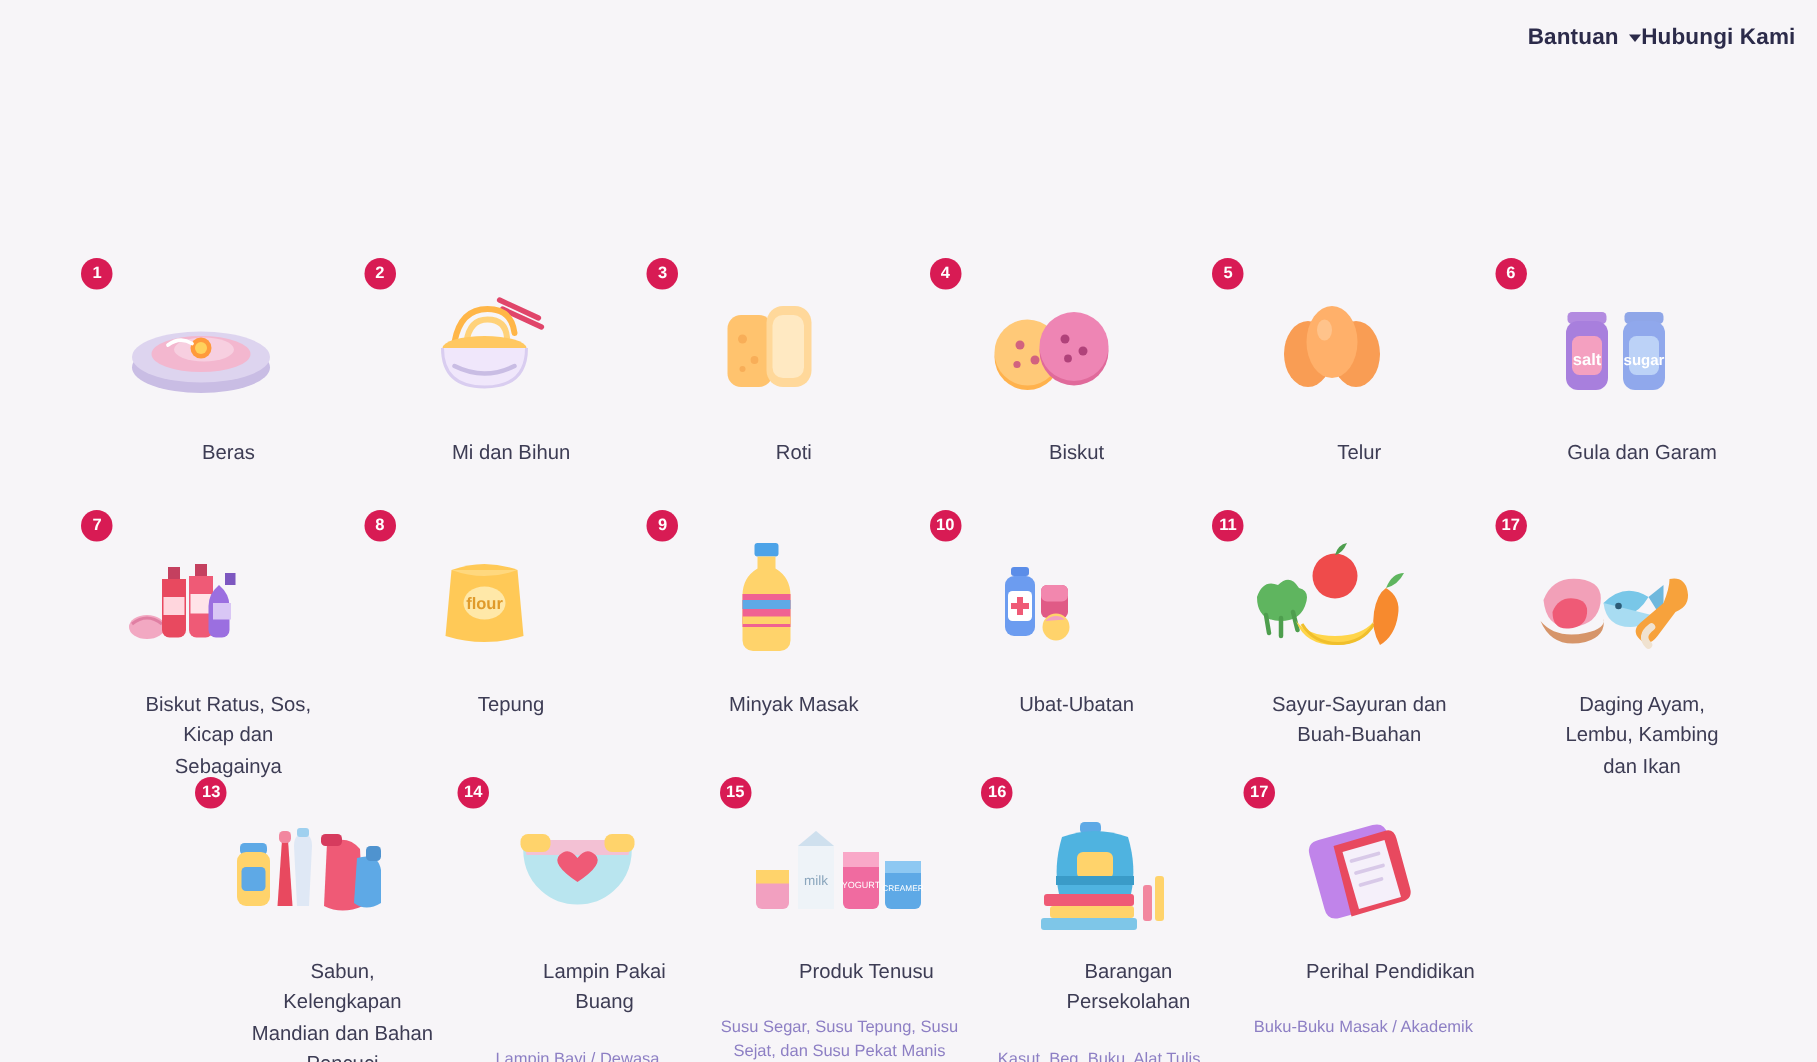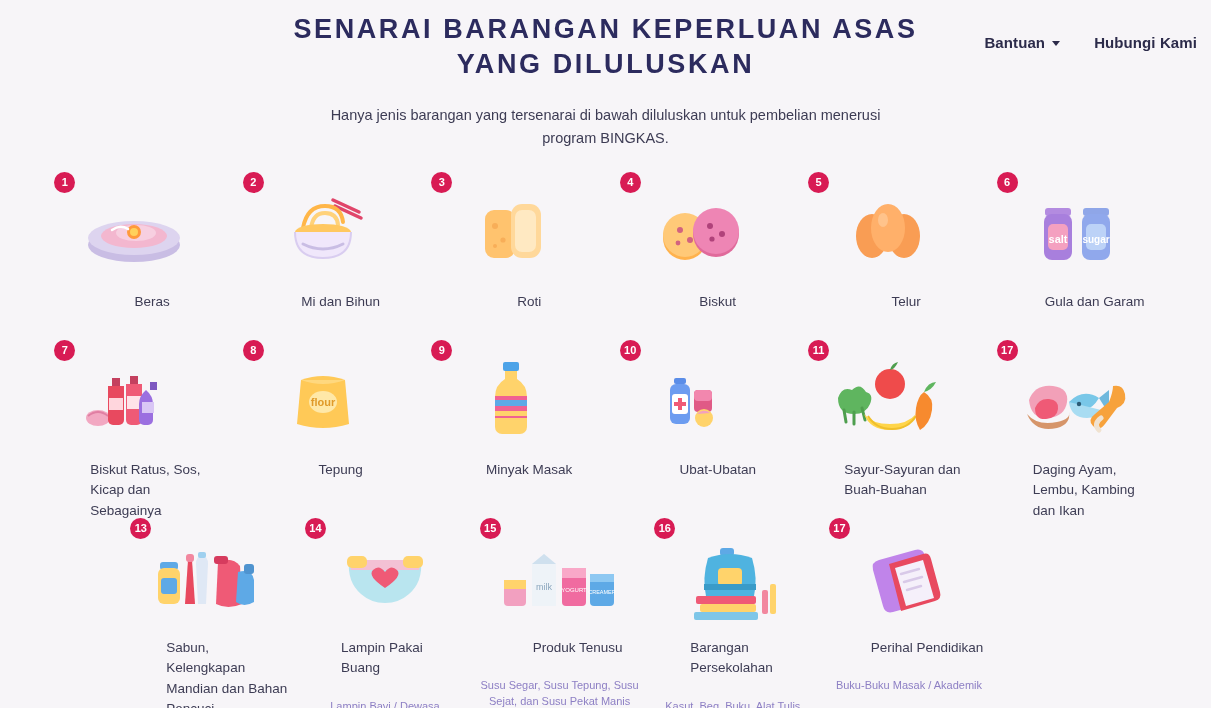--- a/index.html
+++ b/index.html
@@ -12,24 +12,23 @@
   }
   .page {
     position: relative;
     width: 1211px; height: 708px;
     background: #f7f5f8;
   }
 
   
   .topnav {
     position: absolute;
-    top: 34px; right: 14px;
+    top: 16px; right: 14px;
     display: flex;
     align-items: center;
-    gap: 34px;
     z-index: 5;
     justify-content: flex-end;
   }
   .nav-link {
     font-size: 15px;
     color: #2c2b4a;
     font-weight: 700;
     letter-spacing: .1px;
     cursor: pointer;
     display: flex;
@@ -115,21 +114,21 @@
     width: 120px; height: 92px;
     margin-top: 18px;
     display: flex;
     align-items: center;
     justify-content: flex-end;
   }
   .label {
     margin-top: 12px;
     font-size: 13.5px;
     color: #3d3c54;
-    text-align: left;
+    text-align: center;
     line-height: 1.5;
     max-width: 160px;
     padding-left: 36px;
   }
   .sublabel {
     margin-top: 20px;
     font-size: 11px;
     color: #8d7fc4;
     text-align: center;
     line-height: 1.45;
@@ -142,24 +141,20 @@
 <div class="page">
 
   <div class="topnav">
     <div class="nav-link">
       <span>Bantuan</span>
       <span class="caret"></span>
     </div>
     <div class="nav-link">Hubungi Kami</div>
   </div>
 
-  <div class="header">
-    <h1 class="title">SENARAI BARANGAN KEPERLUAN ASAS YANG DILULUSKAN</h1>
-    <p class="subtitle">Hanya jenis barangan yang tersenarai di bawah diluluskan untuk pembelian menerusi program BINGKAS.</p>
-  </div>
 
   <div class="grid">
     <div class="row row-1">
         <div class="cell">
           <div class="badge">1</div>
           <div class="art">
             <svg viewBox="0 0 120 92" width="120" height="92">
     <ellipse cx="60" cy="57" rx="46" ry="17" fill="#c9bde4"></ellipse>
     <ellipse cx="60" cy="50" rx="46" ry="17" fill="#ddd4ef"></ellipse>
     <ellipse cx="60" cy="48" rx="33" ry="12" fill="#f3b7cf"></ellipse>

